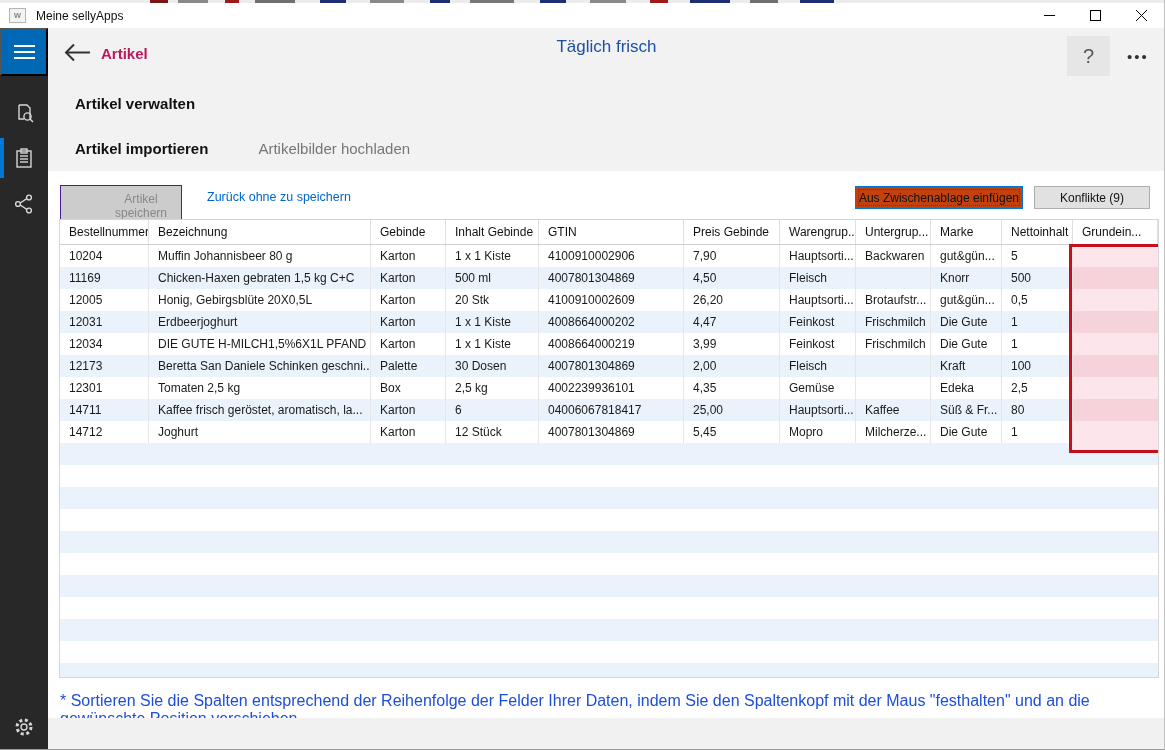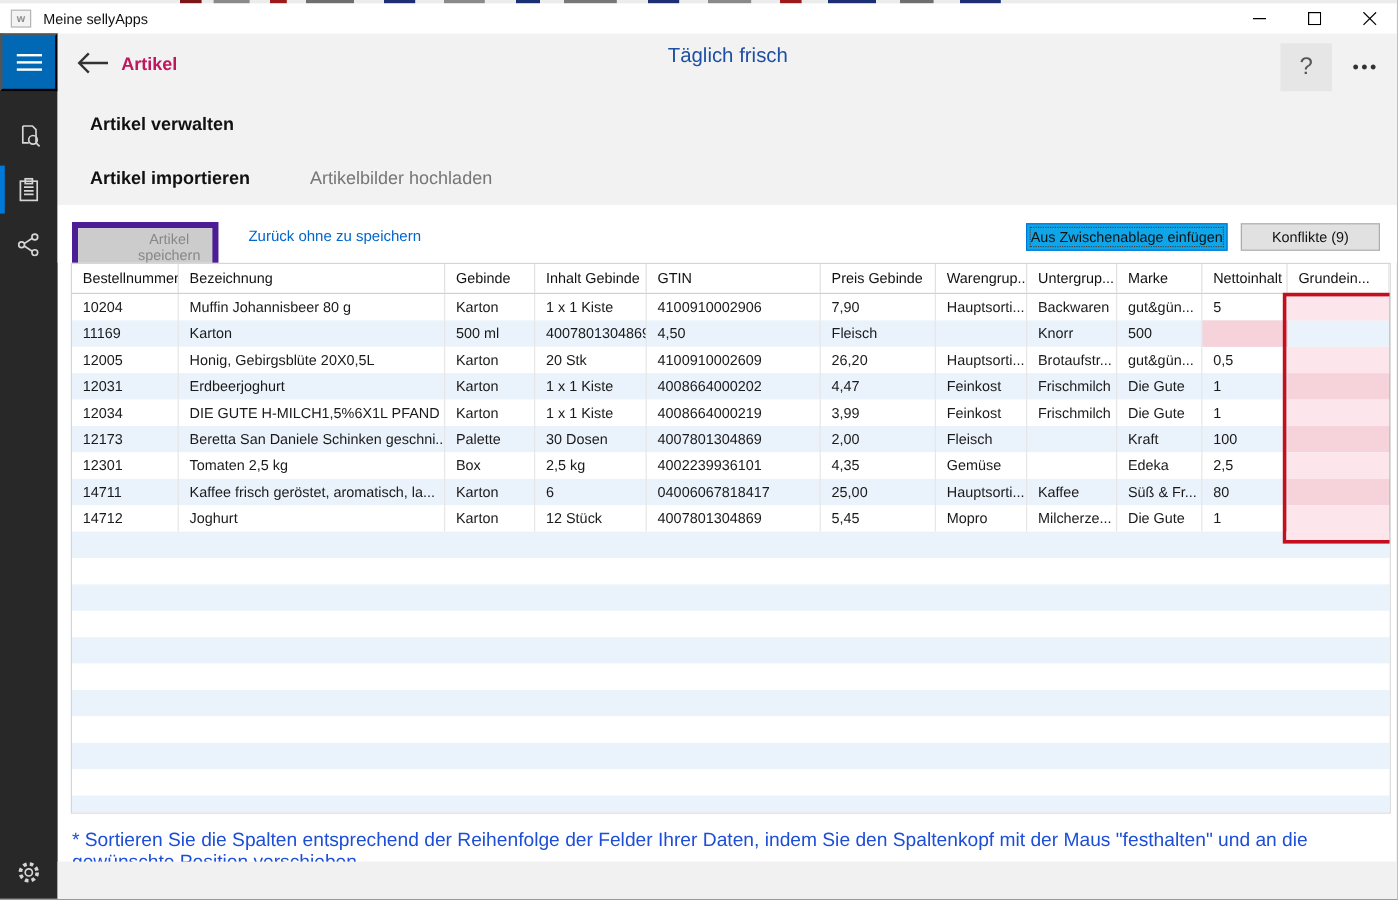--- a/index.html
+++ b/index.html
@@ -34,23 +34,23 @@
   .store-name { font-size:17px; color:#1d4fa5; }
   .user-name { font-size:11px; color:#1d4fa5; margin-top:5px; }
   .help-btn { position:absolute; right:55px; top:8px; width:43px; height:40px; background:#e6e6e6; border:none; font-size:20px; color:#555; font-weight:300; }
   .more-btn { position:absolute; right:6px; top:8px; width:42px; height:40px; background:none; border:none; font-size:15px; color:#333; letter-spacing:2px; }
   .section-title { position:absolute; left:27px; top:67px; font-size:15px; font-weight:bold; color:#111; }
   .tabs { position:absolute; left:27px; top:112px; display:flex; gap:50px; }
   .tab { font-size:15px; color:#767676; background:none; border:none; }
   .tab.active { color:#111; font-weight:bold; }
   
   .toolbar { position:absolute; left:48px; top:171px; width:1117px; height:48px; background:#ffffff; }
-  .btn-disabled { position:absolute; left:12px; top:14px; width:122px; height:41px; background:#cccccc; border:5px solid #4c1d95; color:#888888; font-size:12px;padding-left:40px; }
+  .btn-disabled { position:absolute; left:12px; top:14px; width:122px; height:41px; background:#cccccc; border:1px solid #4c1d95; color:#888888; font-size:12px;padding-left:40px; }
   .link { position:absolute; left:159px; top:19px; font-size:12.5px; color:#0066cc; background:none; border:none; }
-  .btn-paste { position:absolute; left:807px; top:15px; width:168px; height:23px; background:#0ea5e9; border:1px solid #0078d7; outline:1px dotted #444; outline-offset:-4px; font-size:12px; color:#111; }
+  .btn-paste { position:absolute; left:807px; top:15px; width:168px; height:23px; background:#c2410c; border:1px solid #0078d7; outline:1px dotted #444; outline-offset:-4px; font-size:12px; color:#111; }
   .btn-conflicts { position:absolute; left:986px; top:15px; width:116px; height:23px; background:#e1e1e1; border:1px solid #adadad; font-size:12px; color:#111; }
   
   .table-wrap { position:absolute; left:59px; top:219px; width:1100px; height:459px; border:1px solid #d6d6d6; background:#fff; overflow:hidden; }
   .thead { display:grid; height:25px; border-bottom:1px solid #d0d0d0; background:#fff; }
   .th { padding:5px 4px 0 9px; font-size:12px; color:#111; border-right:1px solid #e0e0e0; white-space:nowrap; overflow:hidden; }
   .tr { display:grid; height:22px; background:#ffffff; }
   .tr.alt { background:#eaf2fb; }
   .td { padding:4px 4px 0 9px; font-size:12px; border-right:1px solid #e6e6e6; white-space:nowrap; overflow:hidden; }
   .td.hl { background:#fce6eb; border-right:none; }
   .td.hl.hl-alt { background:#f6d2da; }
@@ -192,20 +192,21 @@
         <div class="td">4100910002906</div>
         <div class="td">7,90</div>
         <div class="td">Hauptsorti...</div>
         <div class="td">Backwaren</div>
         <div class="td">gut&amp;gün...</div>
         <div class="td">5</div>
         <div class="td hl"></div>
       </div>
       <div class="tr alt" style="grid-template-columns: 89px 222px 75px 93px 145px 96px 76px 75px 71px 71px 85px;">
         <div class="td">11169</div>
+        <div class="td">Chicken-Haxen gebraten 1,5 kg C+C</div>
         <div class="td">Karton</div>
         <div class="td">500 ml</div>
         <div class="td">4007801304869</div>
         <div class="td">4,50</div>
         <div class="td">Fleisch</div>
         <div class="td"></div>
         <div class="td">Knorr</div>
         <div class="td">500</div>
         <div class="td hl hl-alt"></div>
       </div>

